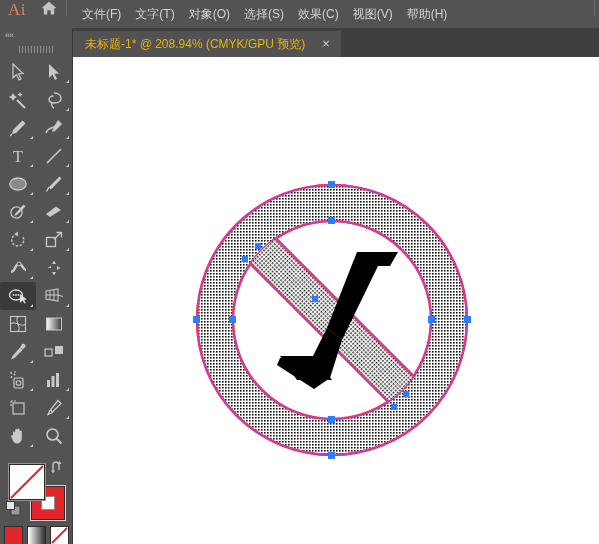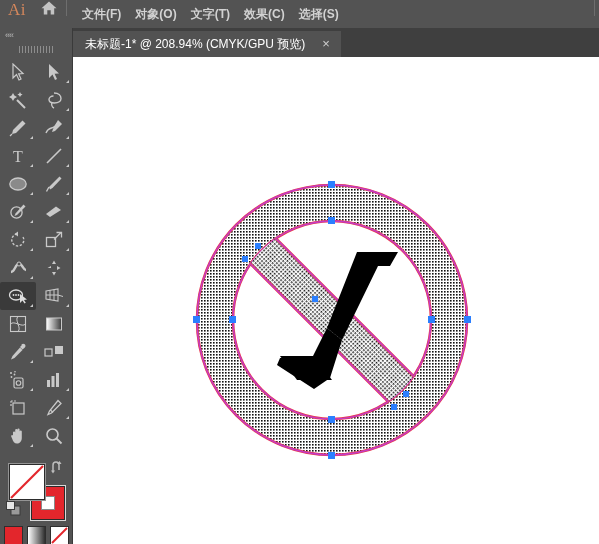--- a/index.html
+++ b/index.html
@@ -48,21 +48,20 @@
     width: 1px;
     height: 16px;
     background: #6e6e6e;
     margin: 0 8px 0 2px;
   }
   .menu-items {
     display: flex;
     align-items: center;
     flex: 1;
     height: 100%;
-    font-weight: bold;
   }
   .menu-item {
     color: #d2d2d2;
     font-size: 12px;
     padding: 0 7px;
     line-height: 28px;
     white-space: nowrap;
   }
   .menu-tail-div {
     width: 1px;
@@ -82,21 +81,21 @@
     position: absolute;
     left: 73px; top: 3px;
     height: 26px;
     background: #525252;
     display: flex;
     align-items: center;
     padding: 0 8px 0 12px;
     box-sizing: border-box;
   }
   .tab-title {
-    color: #ffffff;
+    color: #eab308;
     font-size: 12px;
     white-space: nowrap;
   }
   .tab-close {
     margin-left: 14px;
     color: #cfcfcf;
     font-size: 13px;
     line-height: 12px;
     padding: 0 3px;
     cursor: pointer;
@@ -249,24 +248,26 @@
   <div class="menubar">
     <div class="ai-logo">Ai</div>
     <div class="home-icon">
       <svg width="18" height="16" viewBox="0 0 18 16">
         <path d="M9 1.5 L16.5 8.2 L14.2 8.2 L14.2 14.5 L10.7 14.5 L10.7 10.2 L7.3 10.2 L7.3 14.5 L3.8 14.5 L3.8 8.2 L1.5 8.2 Z" fill="#c3c3c3"></path>
       </svg>
     </div>
     <div class="menu-div"></div>
     <div class="menu-items">
       <div class="menu-item">文件(F)</div>
+      <div class="menu-item">文字(T)</div>
       <div class="menu-item">对象(O)</div>
-      <div class="menu-item">文字(T)</div>
+      <div class="menu-item">选择(S)</div>
       <div class="menu-item">效果(C)</div>
-      <div class="menu-item">选择(S)</div>
+      <div class="menu-item">视图(V)</div>
+      <div class="menu-item">帮助(H)</div>
     </div>
     <div class="menu-tail-div"></div>
   </div>
 
   <div class="tabbar">
     <div class="tab">
       <span class="tab-title">未标题-1* @ 208.94% (CMYK/GPU 预览)</span>
       <span class="tab-close">×</span>
     </div>
   </div>

